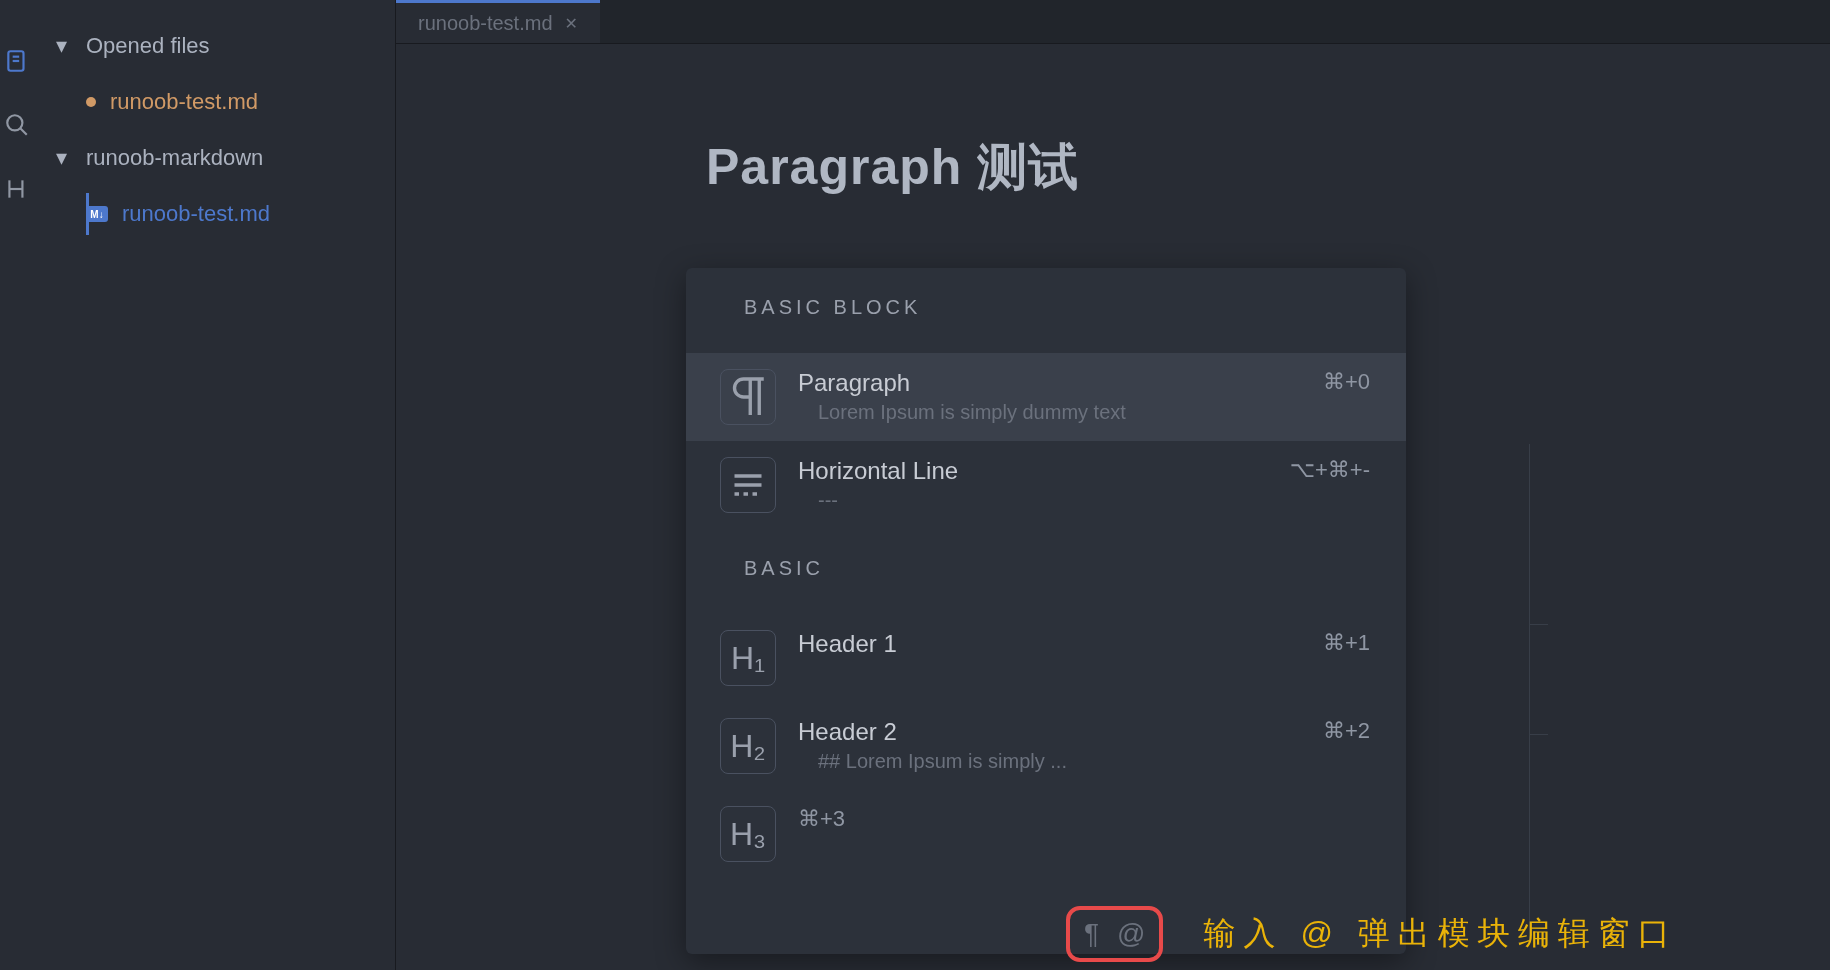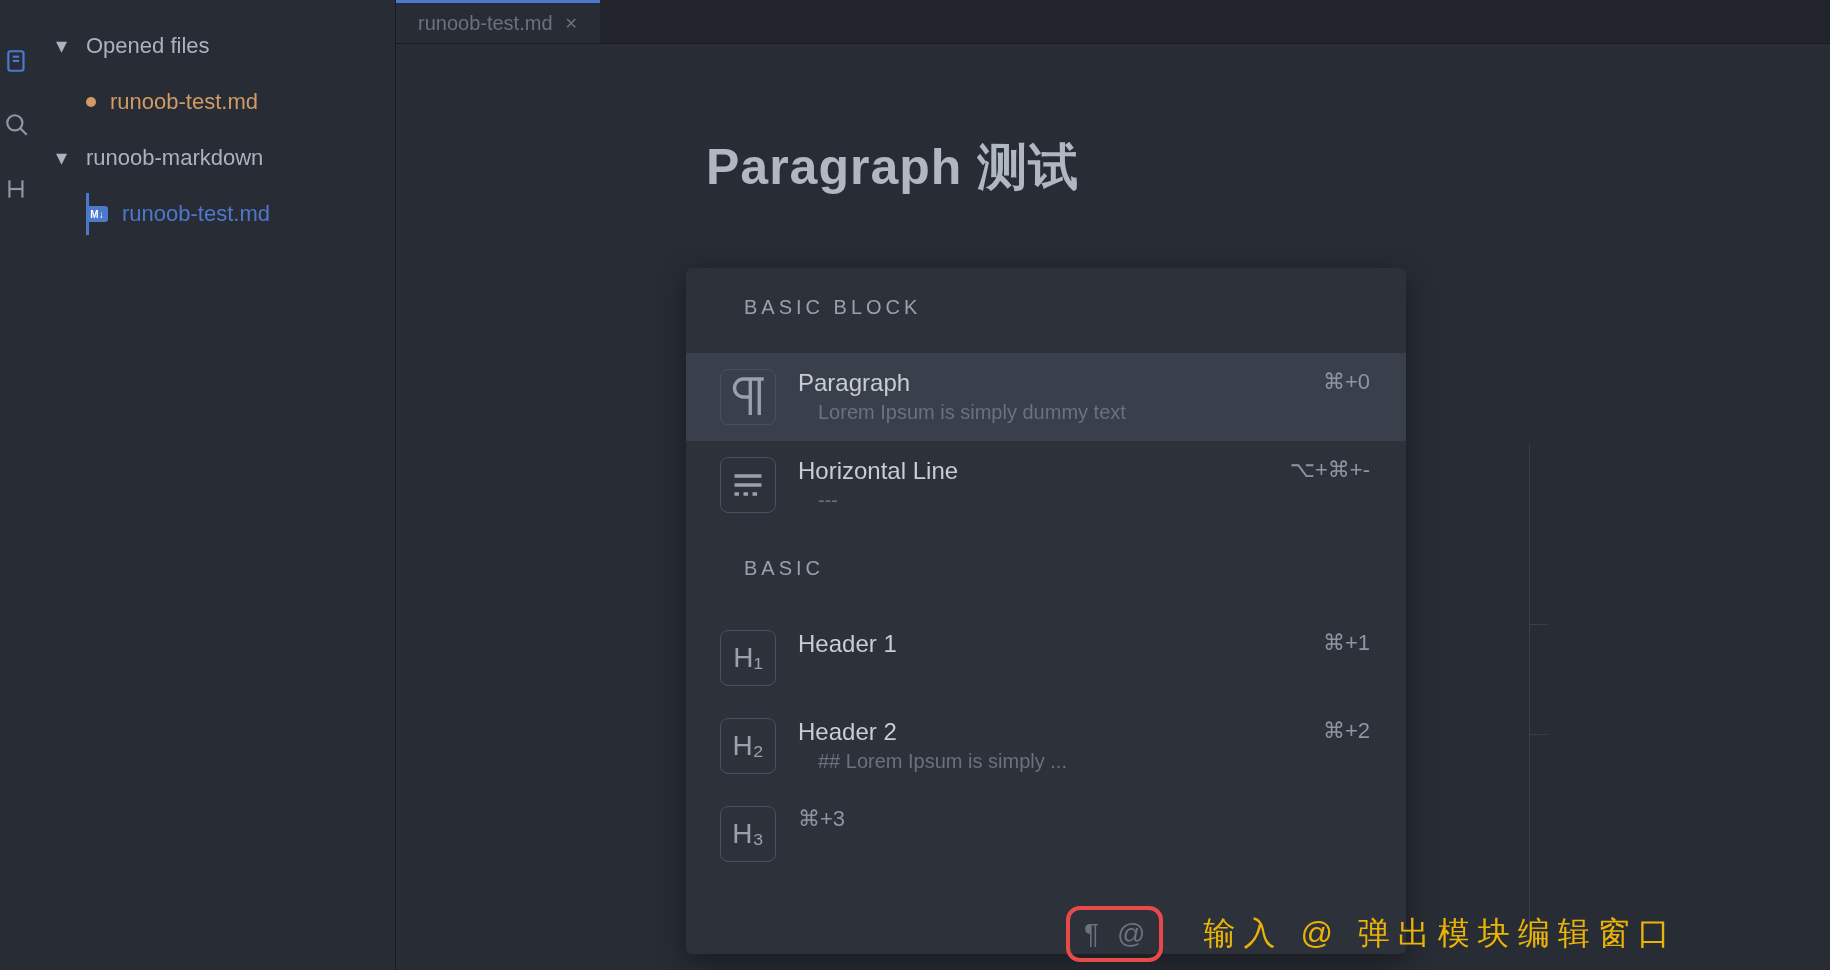--- a/index.html
+++ b/index.html
@@ -146,21 +146,21 @@
 }
 .popup-item.selected { background: #3a404b; }
 .popup-icon {
   width: 56px; height: 56px;
   border: 1px solid #4a5160;
   border-radius: 8px;
   display: flex;
   align-items: center;
   justify-content: center;
   color: #9aa0ac;
-  font-size: 28px;
+  font-size: 32px;
   font-weight: 400;
   flex-shrink: 0;
 }
 .popup-text { flex: 1; min-width: 0; }
 .popup-title { font-size: 24px; color: #c8ccd4; }
 .popup-desc { font-size: 20px; color: #6b717d; margin-top: 4px; margin-left: 20px; }
 .popup-shortcut { font-size: 22px; color: #8f96a3; white-space: nowrap; }
 
 
 .bottom-bar {

